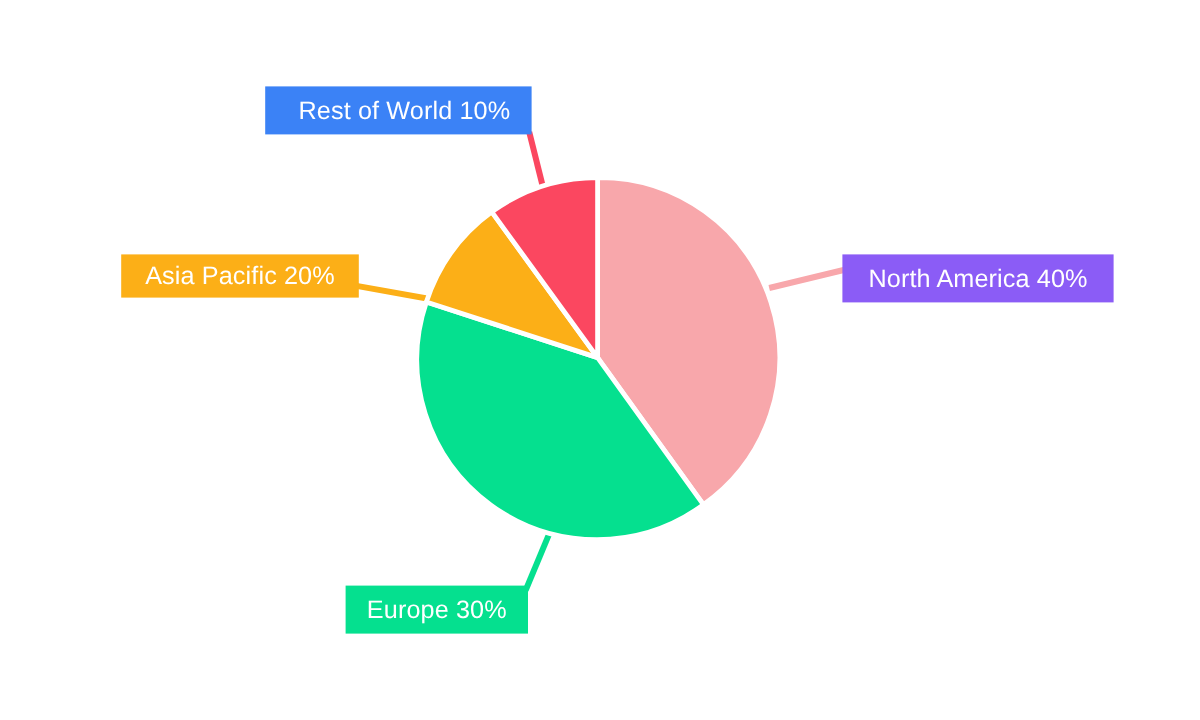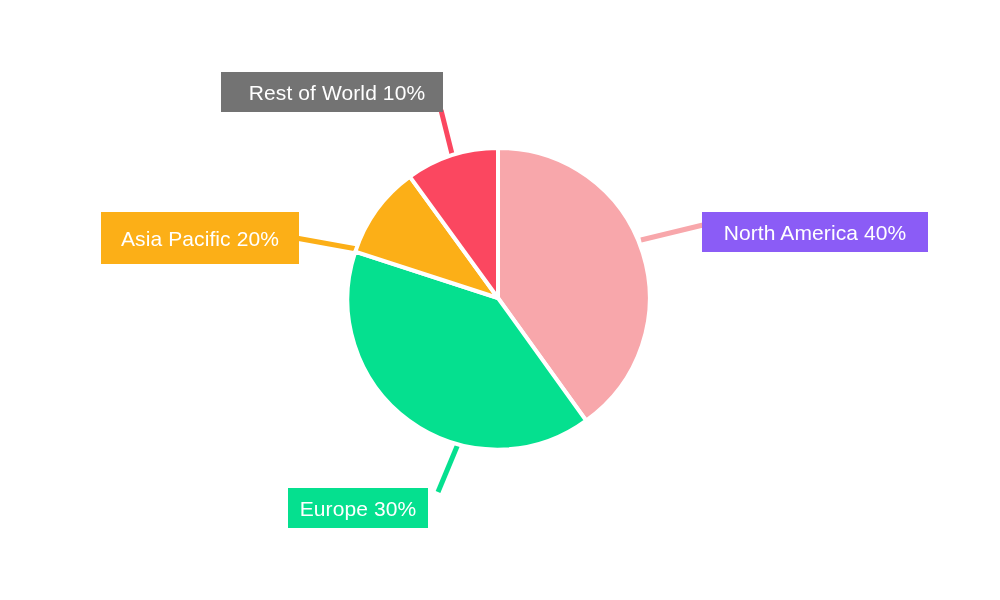--- a/index.html
+++ b/index.html
@@ -42,28 +42,28 @@
   }
   #label-north-america {
     left: 702px;
     top: 212px;
     width: 226px;
     height: 40px;
   }
   #label-europe {
     left: 288px;
     top: 488px;
-    width: 140px;
+    width: 152px;
     height: 40px;
   }
   #label-asia-pacific {
     left: 101px;
     top: 212px;
     width: 198px;
-    height: 52px;
+    height: 36px;
   }
   #label-rest-of-world {
     left: 221px;
     top: 72px;
     width: 222px;
     height: 40px;
   }
 </style>
 </head>
 <body>
@@ -95,17 +95,17 @@
   </div>
 
   <div class="callout-label" id="label-europe" style="background:#05e08f;">
     <span>Europe 30%</span>
   </div>
 
   <div class="callout-label" id="label-asia-pacific" style="background:#fcaf17;">
     <span>Asia Pacific 20%</span>
   </div>
 
-  <div class="callout-label" id="label-rest-of-world" style="background:#737373;padding-left:20px;">
+  <div class="callout-label" id="label-rest-of-world" style="background:#3b82f6;padding-left:20px;">
     <span>Rest of World 10%</span>
   </div>
 
 </div>
 
 </body></html>

